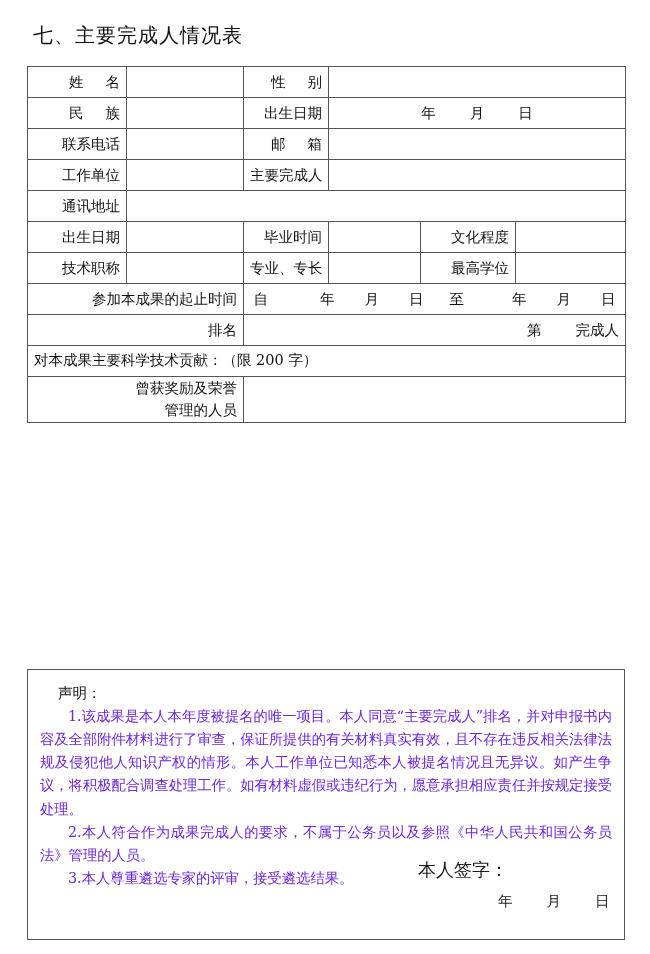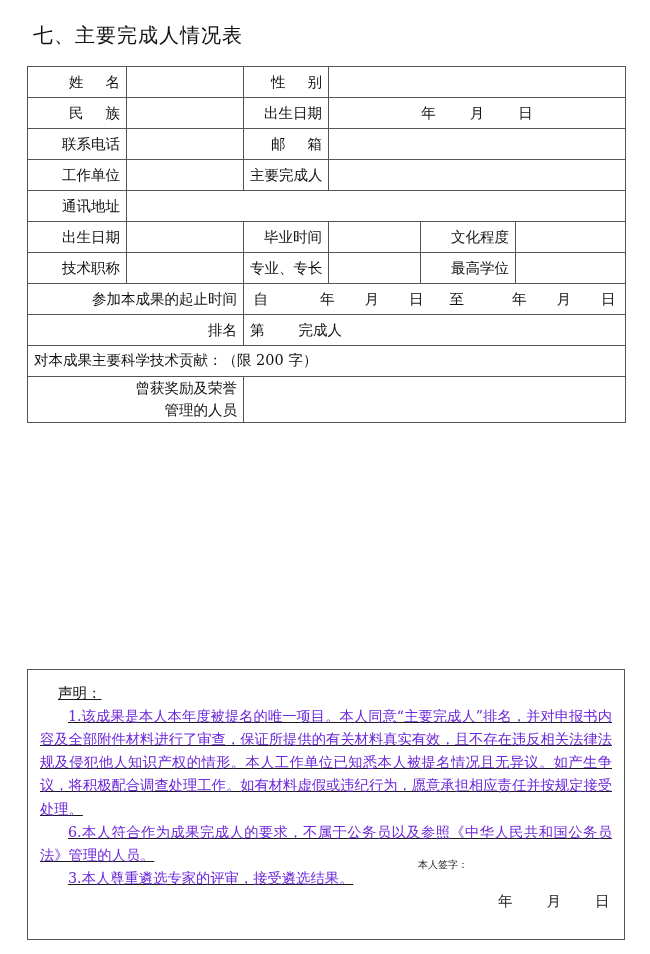--- a/index.html
+++ b/index.html
@@ -79,21 +79,21 @@
     white-space: nowrap;
     padding-left: 10px;
   }
   .rng-cell .s1 { display: inline-block; width: 52px; }
   .rng-cell .s2 { display: inline-block; width: 30px; }
   .rng-cell .s3 { display: inline-block; width: 30px; }
   .rng-cell .s4 { display: inline-block; width: 26px; }
   .rng-cell .s5 { display: inline-block; width: 48px; }
 
   .rank-cell {
-    text-align: left;
+    text-align: right;
     white-space: nowrap;
     padding-left: 10px;
     margin-top: 28px;
   }
   .rank-cell .rs { display: inline-block; width: 34px; }
 
   
   .contrib-cell {
     height: 140px;
     vertical-align: top;
@@ -115,41 +115,40 @@
 
   
   .decl-box {
     position: absolute;
     left: 27px;
     top: 661px;
     width: 598px;
     height: 271px;
     border: 1px solid #555;
     padding: 14px 12px 0 12px;
-    text-decoration: underline;
   }
   .decl-title {
     font-size: 14.5px;
     margin: 0 0 2px 18px;
     color: #111;
   }
   .decl-p {
     font-size: 14.3px;
     line-height: 1.62;
     text-align: justify;
     text-justify: inter-character;
     margin: 0;
     text-indent: 28px;
     color: #6d28d9;
   }
   .sign-line {
     position: absolute;
     left: 390px;
     top: 188px;
-    font-size: 10px;
+    font-size: 18px;
     white-space: nowrap;
   }
   .sign-date {
     position: absolute;
     left: 470px;
     top: 222px;
     font-size: 14.5px;
     white-space: nowrap;
   }
   .sign-date .g { display: inline-block; width: 34px; }
@@ -262,21 +261,21 @@
         </td>
         <td class="honor-val" colspan="4"></td>
       </tr>
 
     </tbody>
   </table>
 
   <div class="decl-box">
     <div class="decl-title">声明：</div>
     <p class="decl-p">1.该成果是本人本年度被提名的唯一项目。本人同意“主要完成人”排名，并对申报书内容及全部附件材料进行了审查，保证所提供的有关材料真实有效，且不存在违反相关法律法规及侵犯他人知识产权的情形。本人工作单位已知悉本人被提名情况且无异议。如产生争议，将积极配合调查处理工作。如有材料虚假或违纪行为，愿意承担相应责任并按规定接受处理。</p>
-    <p class="decl-p">6.本人符合作为成果完成人的要求，不属于公务员以及参照《中华人民共和国公务员法》管理的人员。</p>
+    <p class="decl-p">2.本人符合作为成果完成人的要求，不属于公务员以及参照《中华人民共和国公务员法》管理的人员。</p>
     <p class="decl-p">3.本人尊重遴选专家的评审，接受遴选结果。</p>
 
     <div class="sign-line">本人签字：</div>
     <div class="sign-date">
       <span>年</span><span class="g"></span><span>月</span><span class="g"></span><span>日</span>
     </div>
   </div>
 
 </div>
 

